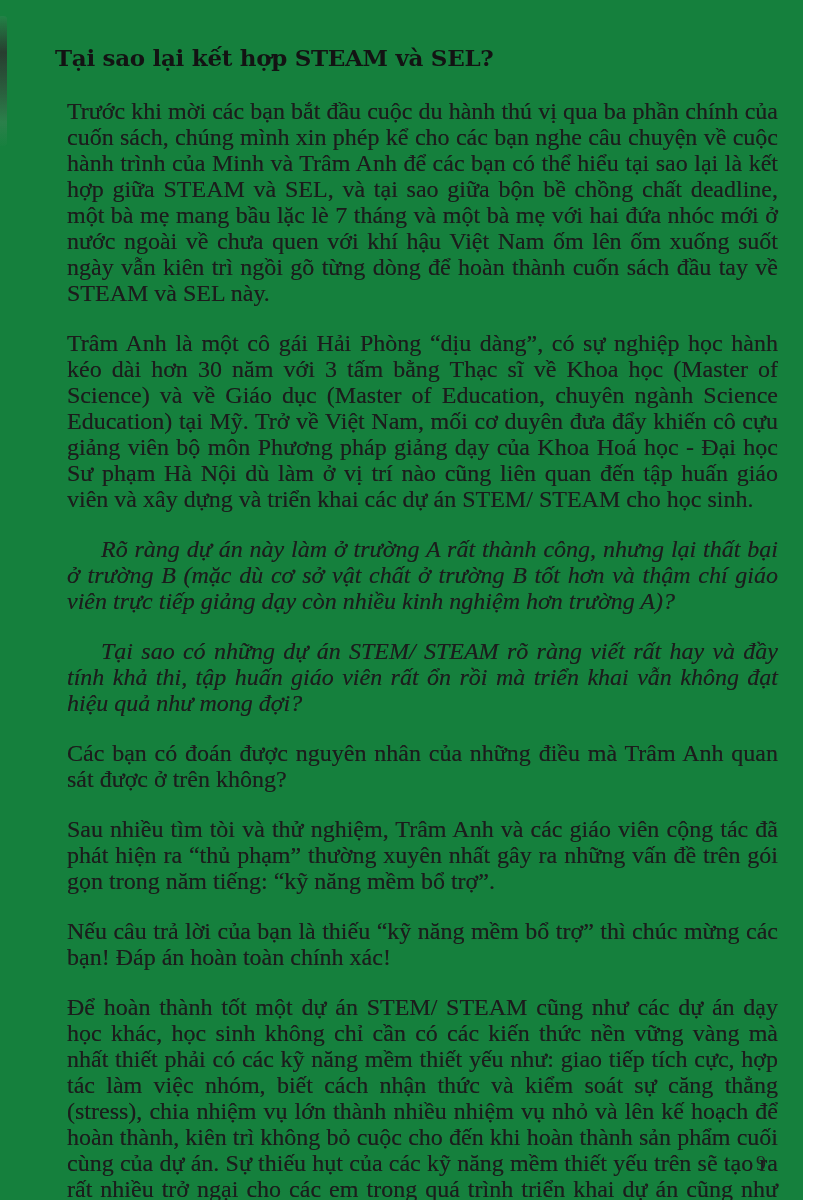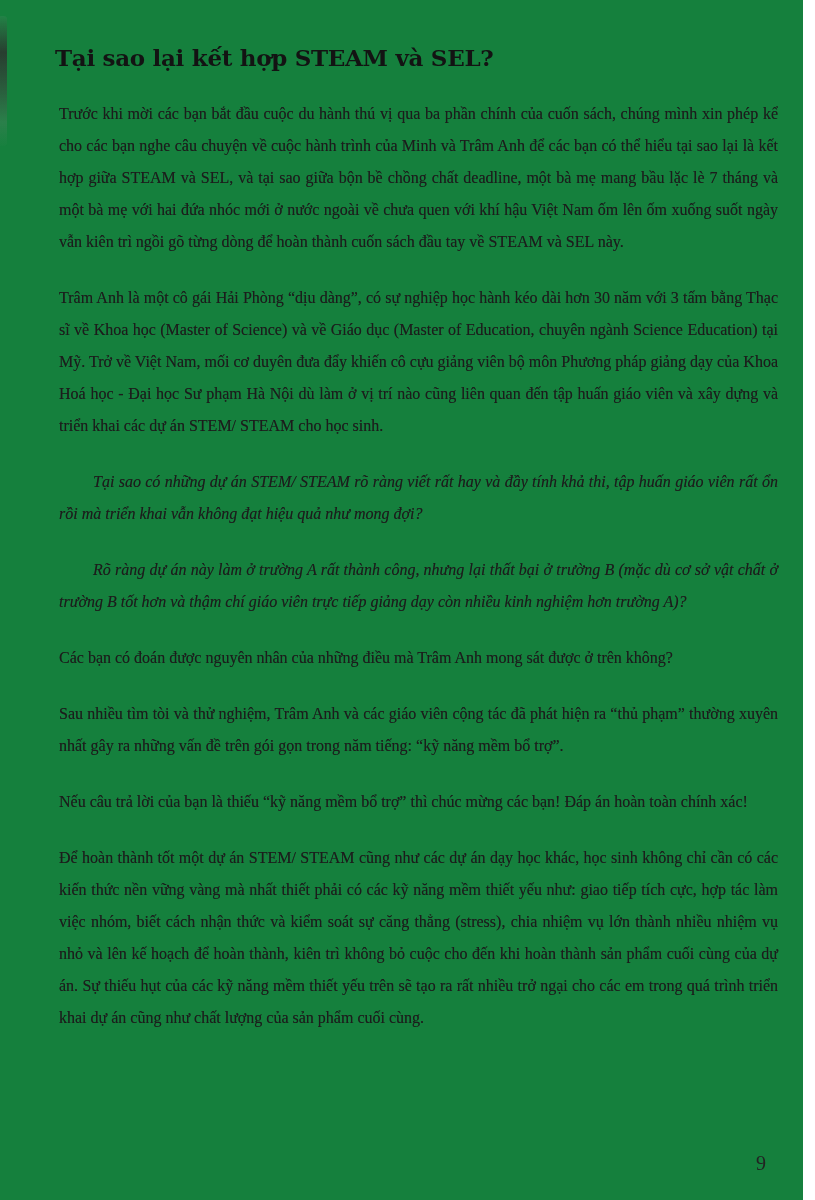--- a/index.html
+++ b/index.html
@@ -40,24 +40,24 @@
   }
   .title {
     font-family: "DejaVu Serif", serif;
     font-weight: bold;
     font-size: 23px;
     letter-spacing: -0.3px;
     margin: 0 0 27px 0;
     color: #131313;
   }
   .content p {
-    font-size: 16px;
-    line-height: 32px;
+    font-size: 24px;
+    line-height: 26px;
     text-align: justify;
-    margin: 0 0 24px 4px;
+    margin: 0 0 24px 12px;
     text-shadow: 0 0 0.3px rgba(30,30,30,0.55);
   }
   .content p.quote {
     font-style: italic;
     text-indent: 34px;
   }
   .page-number {
     position: absolute;
     top: 1152px;
     right: 37px;
@@ -72,25 +72,25 @@
   <div class="scan-edge"></div>
 
   <div class="content">
     <h1 class="title">Tại sao lại kết hợp STEAM và SEL?</h1>
 
     <p>Trước khi mời các bạn bắt đầu cuộc du hành thú vị qua ba phần chính của cuốn sách, chúng mình xin phép kể cho các bạn nghe câu chuyện về cuộc hành trình của Minh và Trâm Anh để các bạn có thể hiểu tại sao lại là kết hợp giữa STEAM và SEL, và tại sao giữa bộn bề chồng chất deadline, một bà mẹ mang bầu lặc lè 7 tháng và một bà mẹ với hai đứa nhóc mới ở nước ngoài về chưa quen với khí hậu Việt Nam ốm lên ốm xuống suốt ngày vẫn kiên trì ngồi gõ từng dòng để hoàn thành cuốn sách đầu tay về STEAM và SEL này.</p>
 
     <p>Trâm Anh là một cô gái Hải Phòng “dịu dàng”, có sự nghiệp học hành kéo dài hơn 30 năm với 3 tấm bằng Thạc sĩ về Khoa học (Master of Science) và về Giáo dục (Master of Education, chuyên ngành Science Education) tại Mỹ. Trở về Việt Nam, mối cơ duyên đưa đẩy khiến cô cựu giảng viên bộ môn Phương pháp giảng dạy của Khoa Hoá học - Đại học Sư phạm Hà Nội dù làm ở vị trí nào cũng liên quan đến tập huấn giáo viên và xây dựng và triển khai các dự án STEM/ STEAM cho học sinh.</p>
 
 
+    <p class="quote">Rõ ràng dự án này làm ở trường A rất thành công, nhưng lại thất bại ở trường B (mặc dù cơ sở vật chất ở trường B tốt hơn và thậm chí giáo viên trực tiếp giảng dạy còn nhiều kinh nghiệm hơn trường A)?</p>
+
     <p class="quote">Tại sao có những dự án STEM/ STEAM rõ ràng viết rất hay và đầy tính khả thi, tập huấn giáo viên rất ổn rồi mà triển khai vẫn không đạt hiệu quả như mong đợi?</p>
 
-    <p class="quote">Rõ ràng dự án này làm ở trường A rất thành công, nhưng lại thất bại ở trường B (mặc dù cơ sở vật chất ở trường B tốt hơn và thậm chí giáo viên trực tiếp giảng dạy còn nhiều kinh nghiệm hơn trường A)?</p>
-
-    <p>Các bạn có đoán được nguyên nhân của những điều mà Trâm Anh mong sát được ở trên không?</p>
+    <p>Các bạn có đoán được nguyên nhân của những điều mà Trâm Anh quan sát được ở trên không?</p>
 
     <p>Sau nhiều tìm tòi và thử nghiệm, Trâm Anh và các giáo viên cộng tác đã phát hiện ra “thủ phạm” thường xuyên nhất gây ra những vấn đề trên gói gọn trong năm tiếng: “kỹ năng mềm bổ trợ”.</p>
 
     <p>Nếu câu trả lời của bạn là thiếu “kỹ năng mềm bổ trợ” thì chúc mừng các bạn! Đáp án hoàn toàn chính xác!</p>
 
     <p>Để hoàn thành tốt một dự án STEM/ STEAM cũng như các dự án dạy học khác, học sinh không chỉ cần có các kiến thức nền vững vàng mà nhất thiết phải có các kỹ năng mềm thiết yếu như: giao tiếp tích cực, hợp tác làm việc nhóm, biết cách nhận thức và kiểm soát sự căng thẳng (stress), chia nhiệm vụ lớn thành nhiều nhiệm vụ nhỏ và lên kế hoạch để hoàn thành, kiên trì không bỏ cuộc cho đến khi hoàn thành sản phẩm cuối cùng của dự án. Sự thiếu hụt của các kỹ năng mềm thiết yếu trên sẽ tạo ra rất nhiều trở ngại cho các em trong quá trình triển khai dự án cũng như chất lượng của sản phẩm cuối cùng.</p>
   </div>
 
   <div class="page-number">9</div>
 </div>

